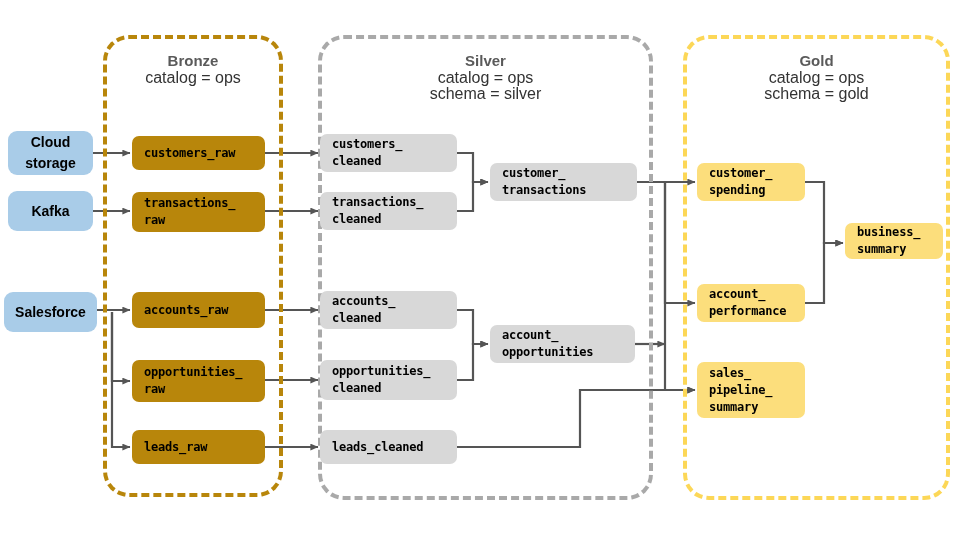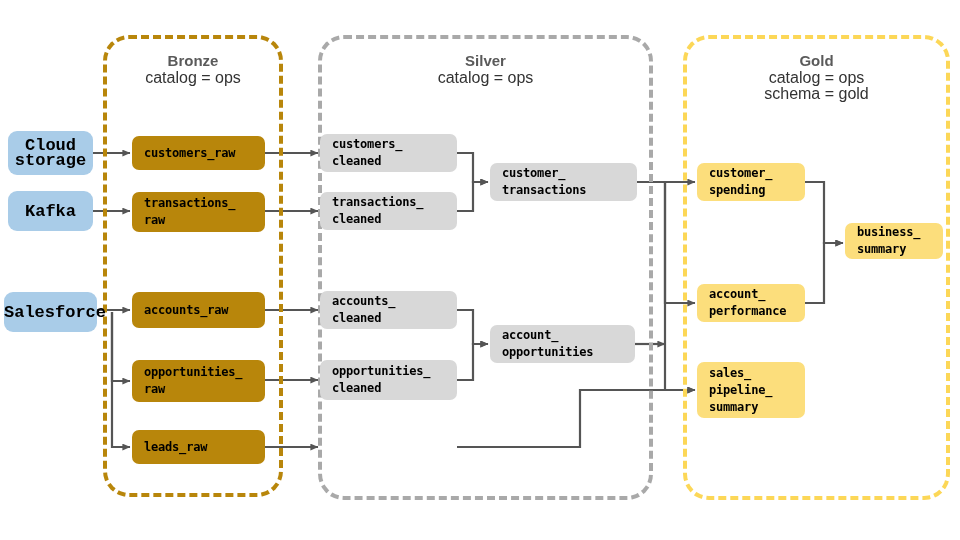--- a/index.html
+++ b/index.html
@@ -12,22 +12,22 @@
          box-sizing:border-box;background:transparent;}
   .layer-hdr{position:absolute;width:100%;text-align:center;left:0;}
   .layer-title{font-size:15px;font-weight:bold;color:#5a5a5a;line-height:19px;}
   .layer-sub{font-size:16px;color:#333;line-height:16px;}
 
   .node{position:absolute;box-sizing:border-box;border-radius:7px;
         display:flex;align-items:center;}
   .node span{display:block;width:100%;}
 
   .src{background:#a9cce8;border-radius:9px;justify-content:center;}
-  .src span{font-family:Liberation Mono, monospace;font-size:17px;font-weight:bold;
-            color:#000;text-align:center;line-height:15px;}
+  .src span{font-family:Liberation Sans, sans-serif;font-size:14px;font-weight:bold;
+            color:#000;text-align:center;line-height:21px;}
 
   .tbl span{font-family:"DejaVu Sans Mono",monospace;font-size:12px;font-weight:bold;
             color:#000;line-height:17px;padding-left:12px;letter-spacing:-0.2px;}
   .bronze{background:#b8860b;}
   .silver{background:#d8d8d8;justify-content:flex-end;}
   .gold{background:#fcde7c;}
 </style>
 </head>
 <body>
 
@@ -73,20 +73,21 @@
     <div class="layer-hdr" style="top:12px;">
       <div class="layer-title">Bronze</div>
       <div class="layer-sub">catalog = ops</div>
     </div>
   </div>
 
   <div class="layer" style="left:318px;top:35px;width:335px;height:465px;border-color:#a9a9a9;">
     <div class="layer-hdr" style="top:12px;">
       <div class="layer-title">Silver</div>
       <div class="layer-sub">catalog = ops</div>
+      <div class="layer-sub">schema = silver</div>
     </div>
   </div>
 
   <div class="layer" style="left:683px;top:35px;width:267px;height:465px;border-color:#fcd757;">
     <div class="layer-hdr" style="top:12px;">
       <div class="layer-title">Gold</div>
       <div class="layer-sub">catalog = ops</div>
       <div class="layer-sub">schema = gold</div>
     </div>
   </div>
@@ -128,20 +129,23 @@
   </div>
   <div class="node tbl silver" style="left:320px;top:291px;width:137px;height:38px;">
     <span>accounts_<br>cleaned</span>
   </div>
   <div class="node tbl silver" style="left:320px;top:360px;width:137px;height:40px;">
     <span>opportunities_<br>cleaned</span>
   </div>
   <div class="node tbl silver" style="left:490px;top:325px;width:145px;height:38px;">
     <span>account_<br>opportunities</span>
   </div>
+  <div class="node tbl silver" style="left:320px;top:430px;width:137px;height:34px;">
+    <span>leads_cleaned</span>
+  </div>
 
   <div class="node tbl gold" style="left:697px;top:163px;width:108px;height:38px;">
     <span>customer_<br>spending</span>
   </div>
   <div class="node tbl gold" style="left:697px;top:284px;width:108px;height:38px;">
     <span>account_<br>performance</span>
   </div>
   <div class="node tbl gold" style="left:697px;top:362px;width:108px;height:56px;">
     <span>sales_<br>pipeline_<br>summary</span>
   </div>

